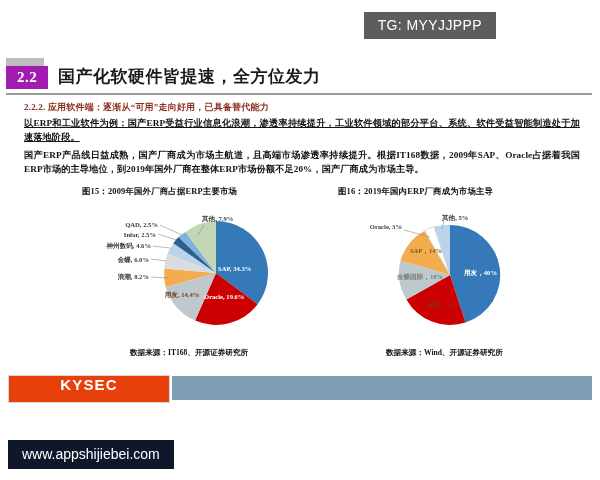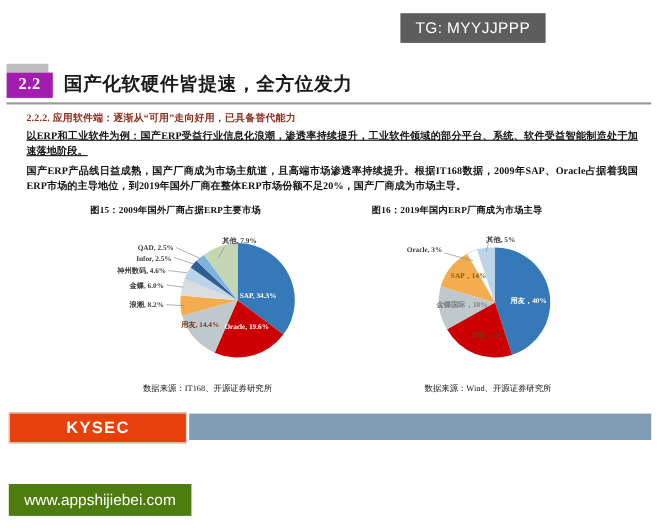--- a/index.html
+++ b/index.html
@@ -68,53 +68,53 @@
   .fig{position:absolute;top:186px;height:180px;}
   .fig-left{left:46px;width:250px;}
   .fig-right{left:302px;width:250px;}
   .fig-title{
     font-size:8.4px;font-weight:bold;color:#111;
     letter-spacing:.2px;white-space:nowrap;padding-left:36px;
   }
   .fig-canvas{position:relative;width:250px;height:140px;margin-top:4px;}
   .fig-src{
     position:absolute;top:162px;left:36px;
-    font-size:7.6px;font-weight:normal;color:#111;white-space:nowrap;padding-left:48px;
+    font-size:7.6px;font-weight:bold;color:#111;white-space:nowrap;padding-left:48px;
   }
 
   .pie-wrap{position:absolute;}
   .pie-wrap svg{display:block;overflow:visible;}
   .lbl{
     font-family:"Liberation Serif", serif;
     font-size:6.6px;font-weight:bold;
   }
   .lbl-out{fill:#3a3a3a;}
   .lbl-in{fill:#ffffff;}
   .leader{stroke:#8a8a8a;stroke-width:.6;fill:none;}
 
   
   .footer{position:absolute;left:0;top:375px;width:600px;height:26px;}
   .logo{
     position:absolute;left:8px;top:0;width:160px;height:26px;
     background:#e8400a;border:1px solid #d8d8d8;
-    display:flex;align-items:center;justify-content:center;
+    display:flex;align-items:flex-start;justify-content:center;
   }
   .logo span{
     color:#fff;font-family:"Liberation Sans", sans-serif;
     font-weight:bold;font-size:15px;letter-spacing:1.2px;
   }
   .footer-bar{
     position:absolute;left:172px;top:1px;width:420px;height:24px;
     background:#7e9cb2;
   }
 
   
   .url-mark{
     position:absolute;left:8px;top:440px;
-    background:#4d7c0f;color:#fff;
+    background:#0f172a;color:#fff;
     font-family:"Liberation Sans", sans-serif;
     font-size:14px;padding:7px 14px 8px 14px;line-height:1;
   }
 </style>
 </head>
 <body>
 
 <div class="page">
 
   <div class="tg-badge">TG: MYYJJPPP</div>

